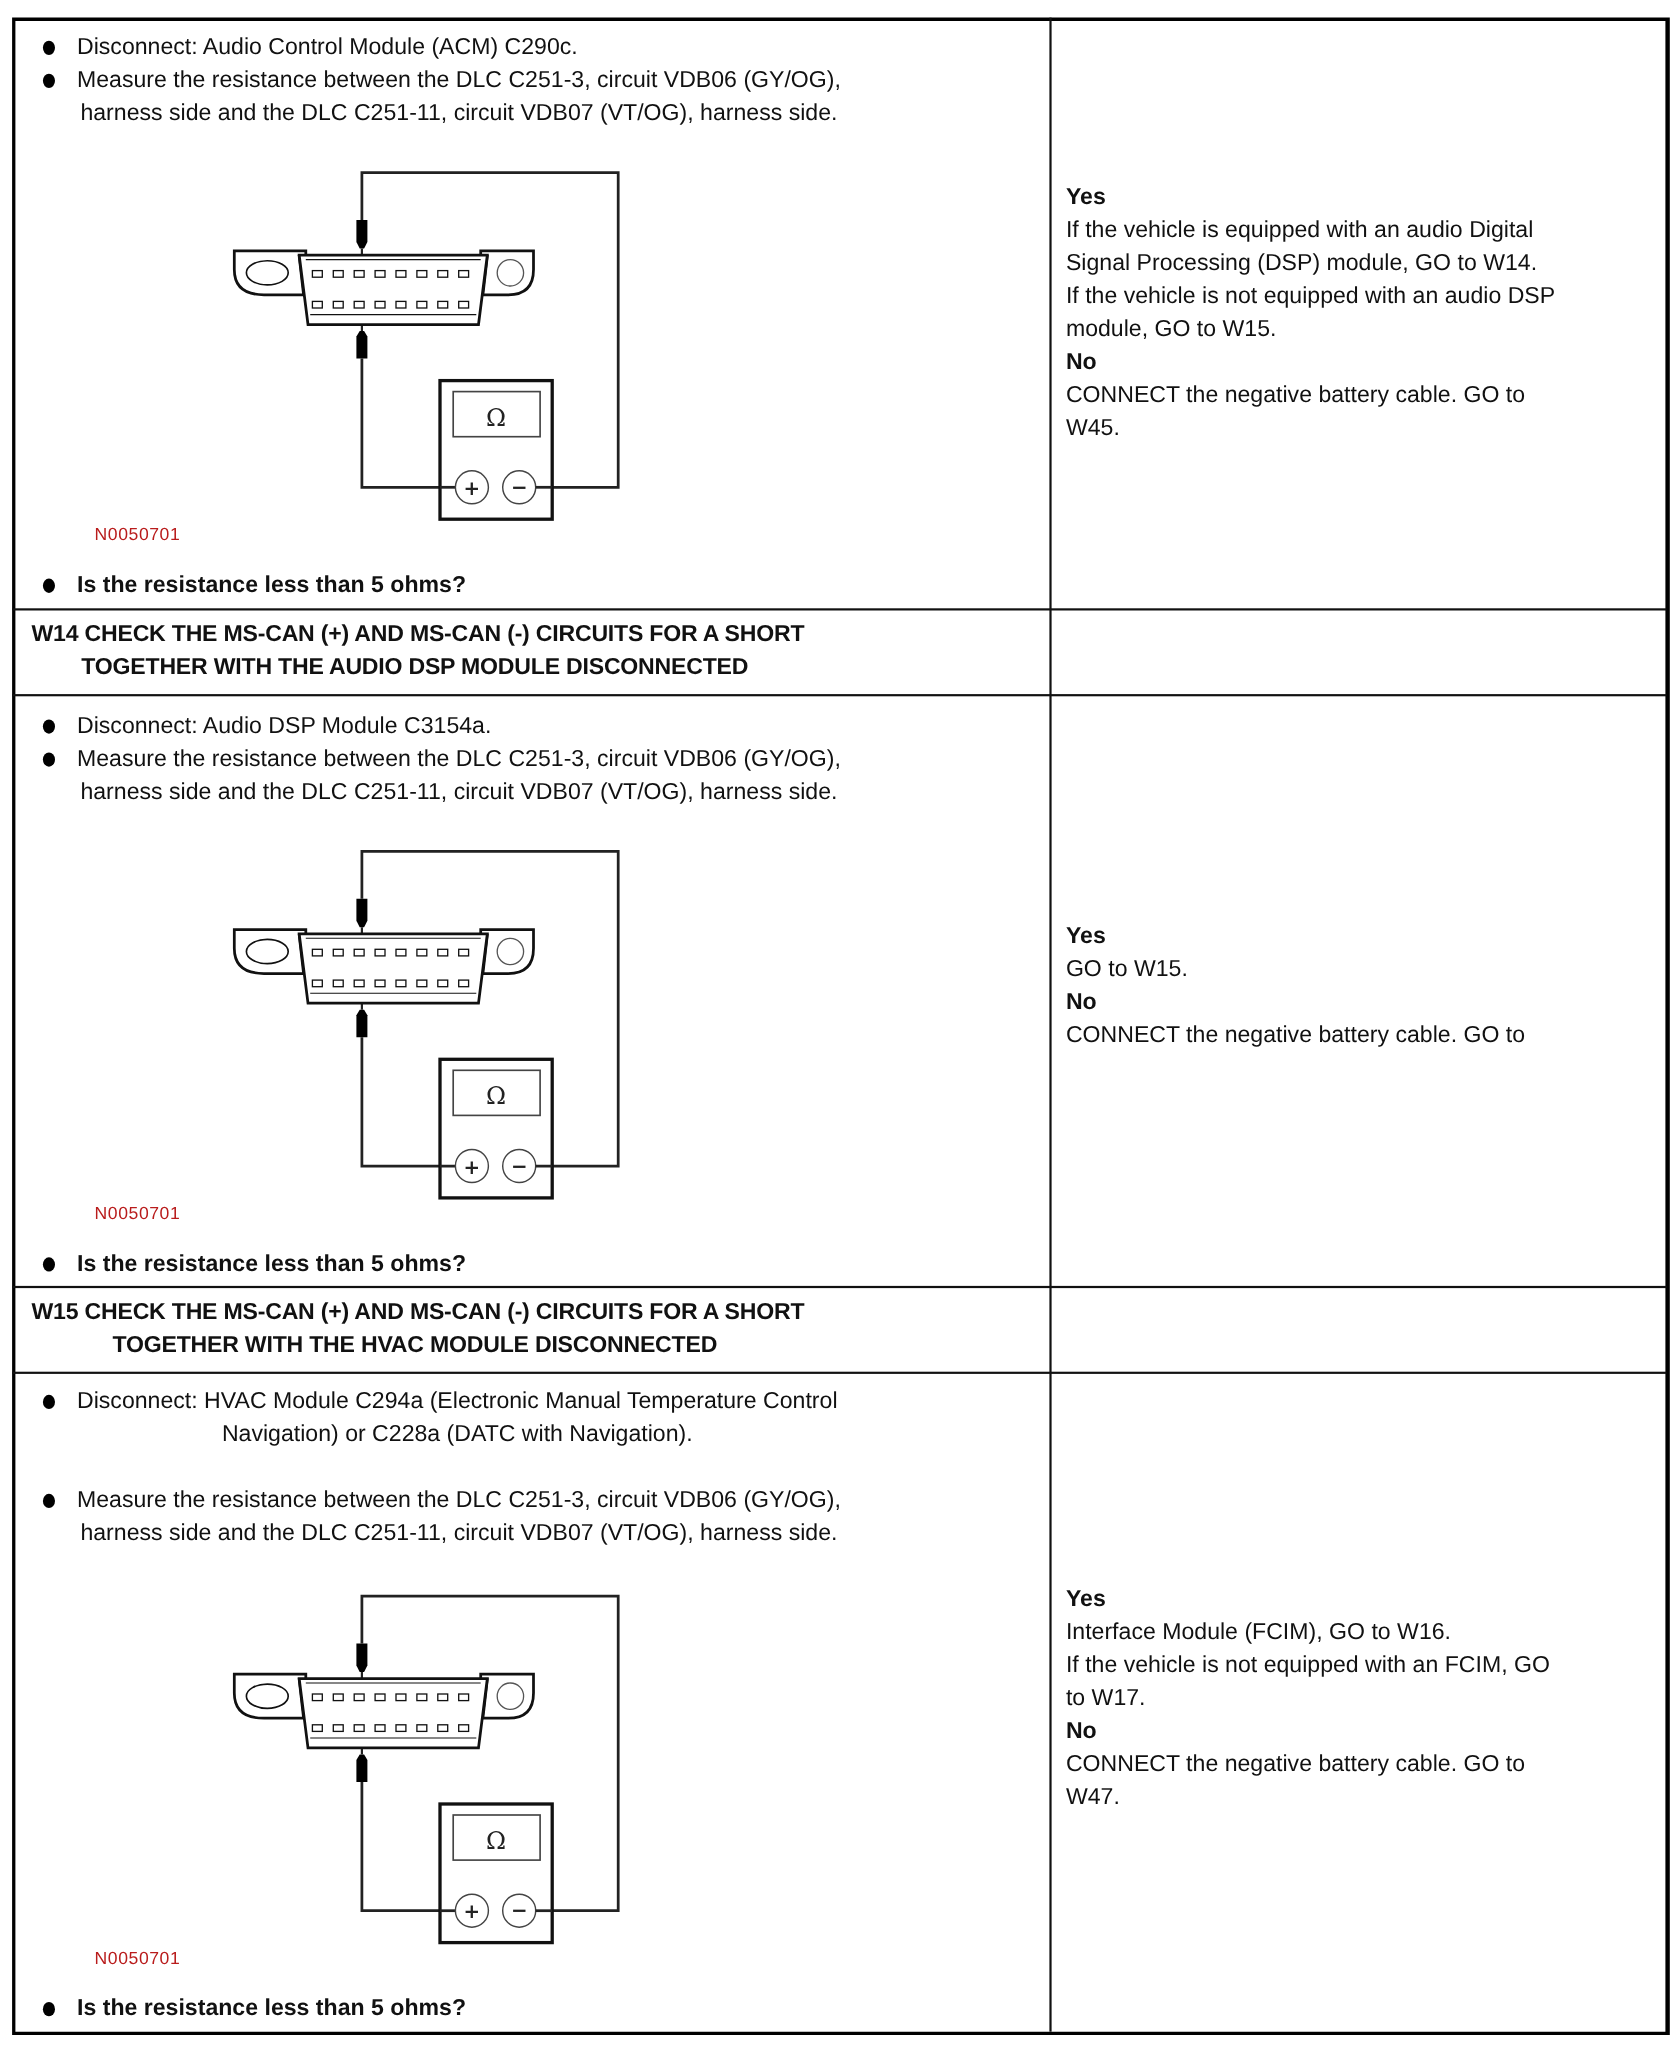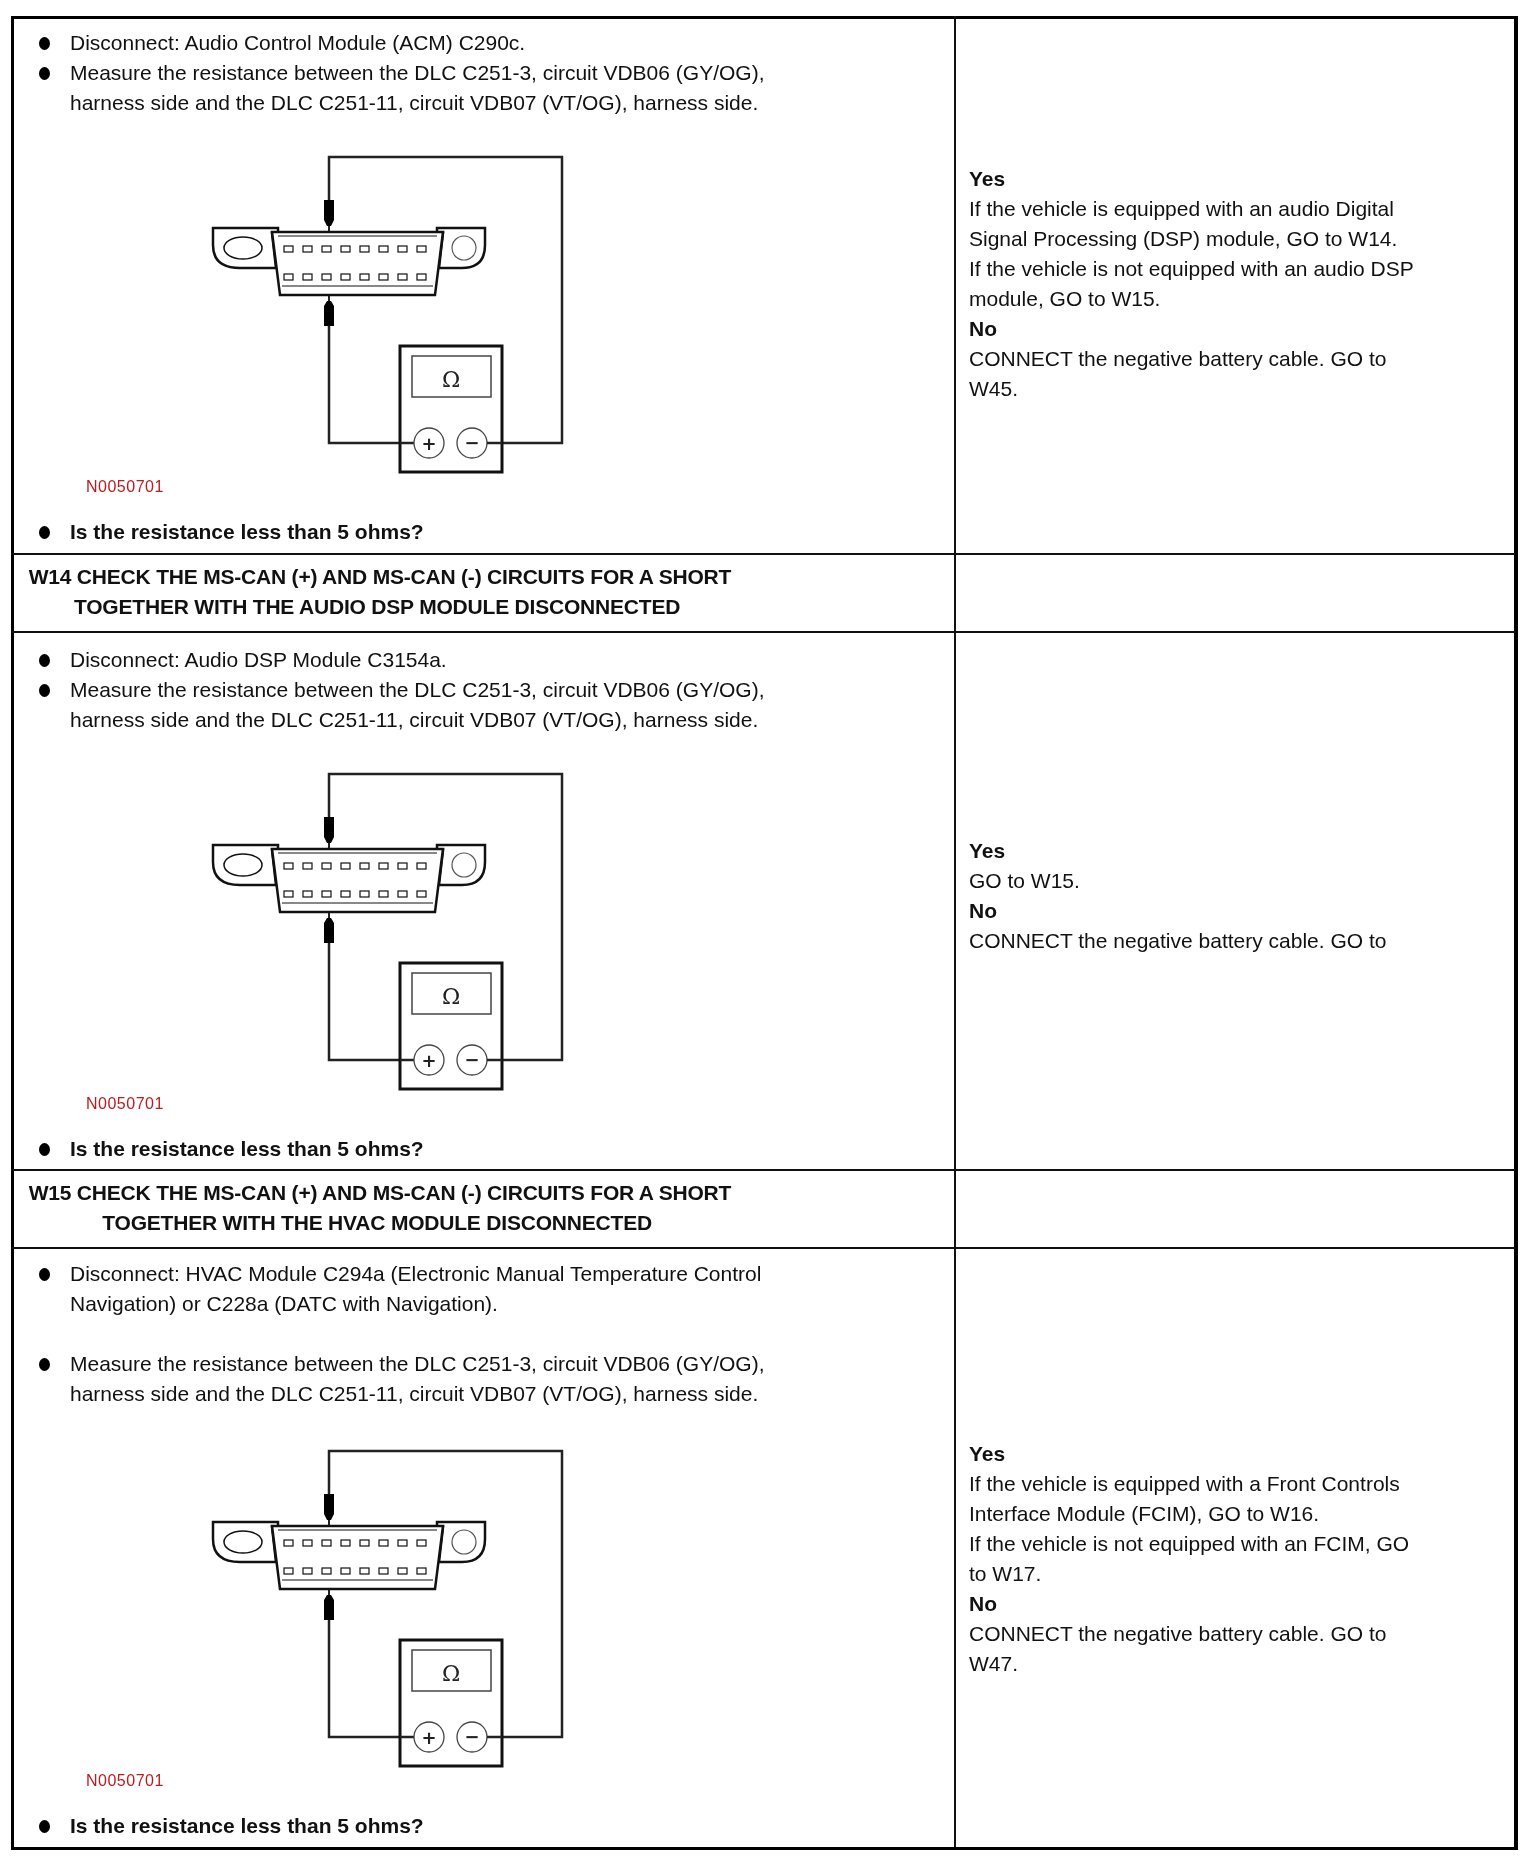--- a/index.html
+++ b/index.html
@@ -2,21 +2,21 @@
 <html><head>
 <meta charset="utf-8">
 <style>
   html, body { margin:0; padding:0; background:#ffffff; }
   body { width:1526px; height:1862px; position:relative; overflow:hidden;
          font-family:"Liberation Sans", sans-serif; color:#111; }
   .frame { position:absolute; left:11px; top:16px; width:1500px; height:1828px;
            border:3px solid #000; border-right-width:4px; box-sizing:content-box; }
   .hline { position:absolute; left:11px; width:1504px; height:2px; background:#111; }
   .vline { position:absolute; left:954px; width:2px; background:#111; top:16px; height:1831px; }
-  .bullet-item { position:absolute; left:70px; font-size:21px; line-height:30px; white-space:nowrap; }
+  .bullet-item { position:absolute; left:70px; font-size:21px; line-height:30px; white-space:nowrap;text-align:center; }
   .bullet-item .dot { position:absolute; left:-31px; top:9px; width:11px; height:13px;
                       border-radius:50%; background:#000; }
   .bullet-item .line { display:block; }
   .bold { font-weight:bold; }
   .header { position:absolute; left:23px; font-size:21px; line-height:30px; font-weight:bold;
             white-space:nowrap; letter-spacing:-0.2px; }
   .header .line { display:block;text-align:center; }
   .figid { position:absolute; left:86px; font-size:16px; color:#b91c1c; letter-spacing:0.5px; }
   .result { position:absolute; left:969px; font-size:21px; line-height:30px; white-space:nowrap; }
   .result .line { display:block; }
@@ -245,20 +245,19 @@
   </svg>
 
 <div class="figid" style="top:1772px">N0050701</div>
 <div class="bullet-item bold" style="top:1811px">
   <span class="dot"></span>
   <span class="line">Is the resistance less than 5 ohms?</span>
 </div>
 
 <div class="result" style="top:1439px">
   <span class="line bold">Yes</span>
-  <span class="line">If the vehicle is equipped with a Front Controls</span>
   <span class="line">Interface Module (FCIM), GO to W16.</span>
   <span class="line">If the vehicle is not equipped with an FCIM, GO</span>
   <span class="line">to W17.</span>
   <span class="line bold">No</span>
   <span class="line">CONNECT the negative battery cable. GO to</span>
   <span class="line">W47.</span>
 </div>
 
 </body></html>

